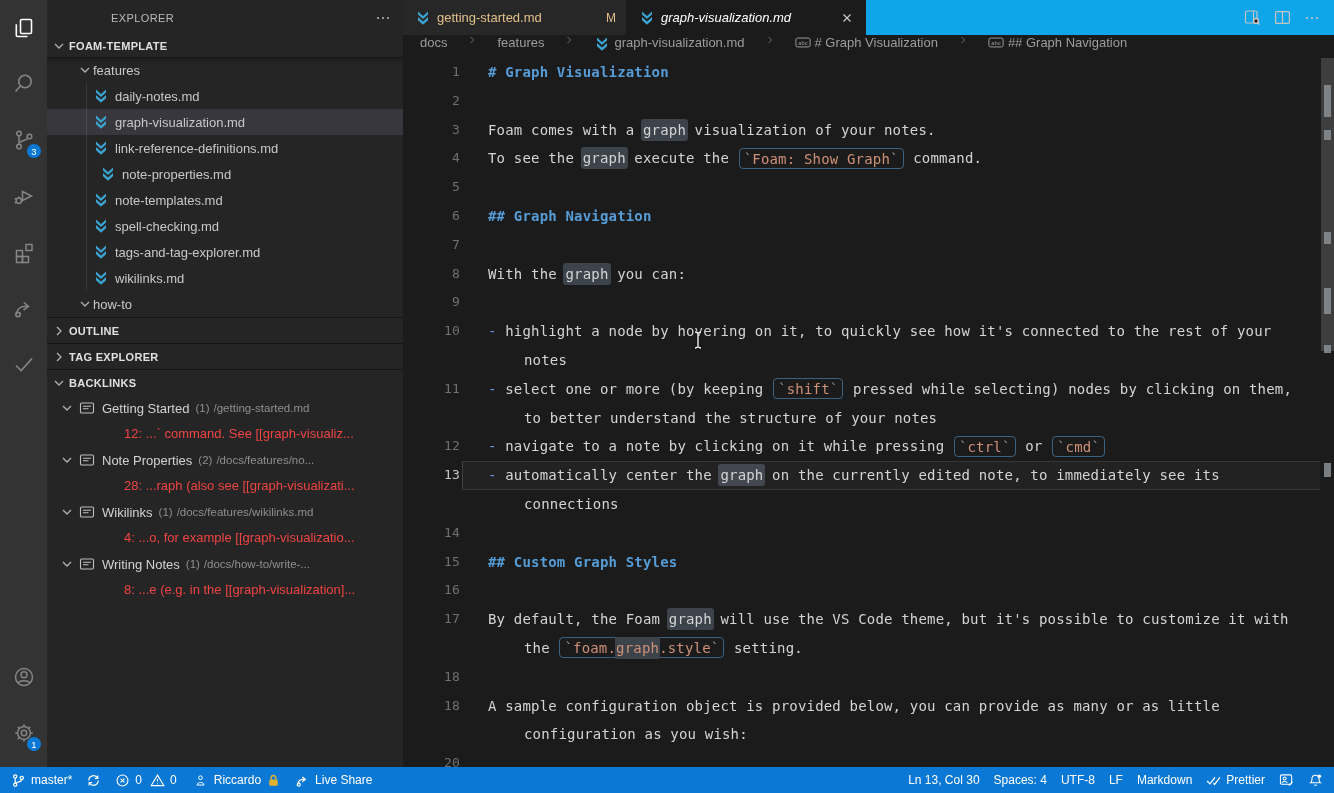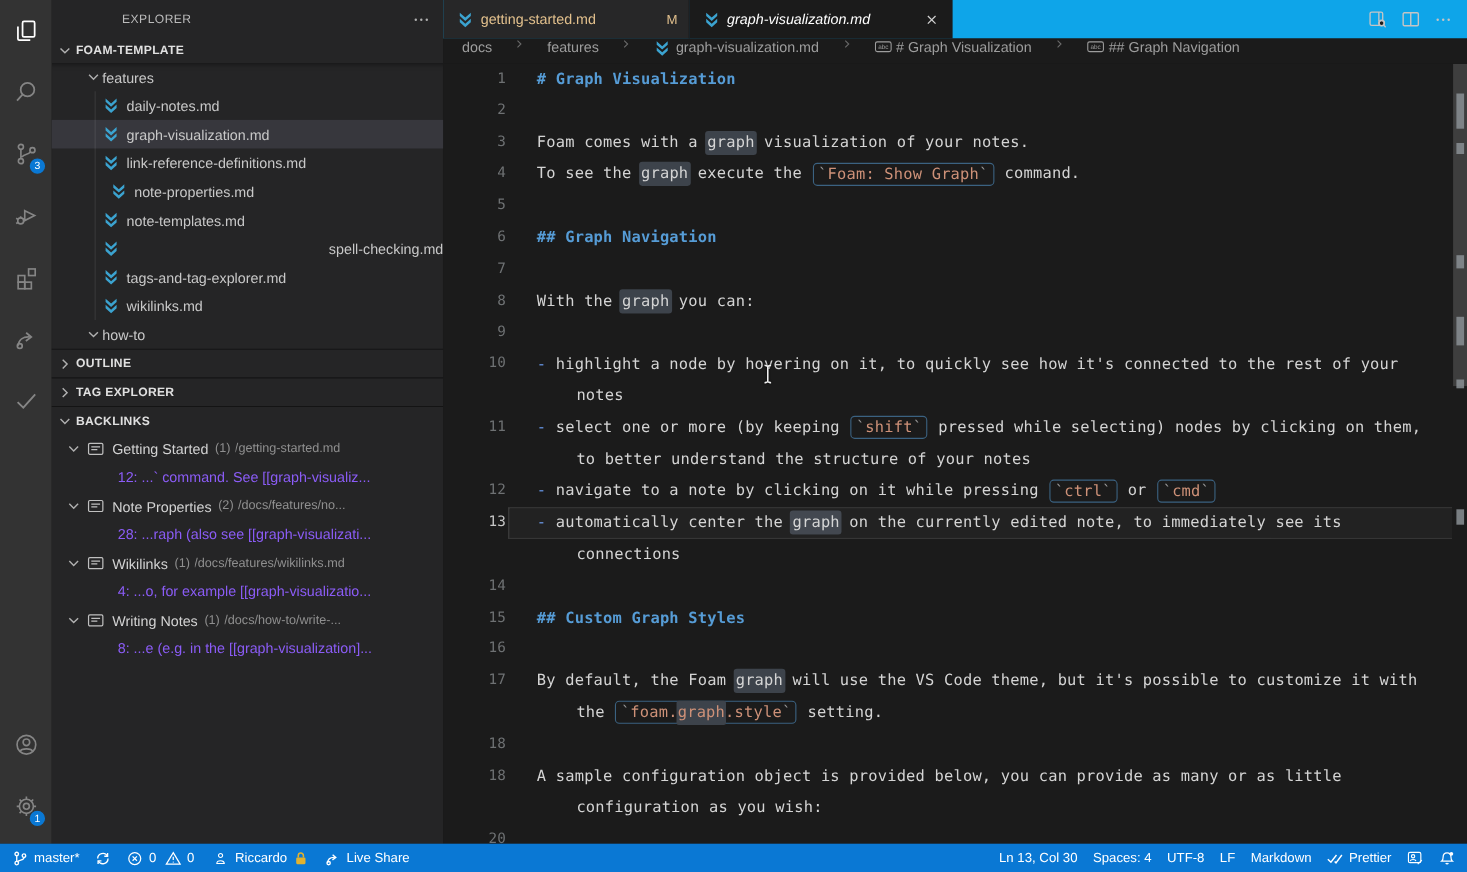--- a/index.html
+++ b/index.html
@@ -31,21 +31,21 @@
   .tree-row{height:26px;display:flex;align-items:center;color:#c8c8c8;cursor:pointer;white-space:nowrap;overflow:hidden;}
   .tree-row.selected{background:#37373d;}
   .tree-row .ficon{width:16px;height:16px;margin-right:6px;flex:0 0 16px;display:inline-flex;}
   .indent-guide{position:absolute;left:39px;top:26px;width:1px;height:208px;background:rgba(255,255,255,.09);}
   .bl-rows{flex:0 0 208px;}
   .bl-row{height:26px;display:flex;align-items:center;cursor:pointer;white-space:nowrap;overflow:hidden;padding-left:12px;}
   .bl-row .chev{margin-right:2px;}
   .bl-row .ficon{width:16px;height:16px;margin:0 7px 0 2px;color:#c0c0c0;flex:0 0 16px;display:inline-flex;}
   .bl-title{color:#d2d2d2;margin-right:6px;}
   .bl-meta{color:#8f8f8f;font-size:11.5px;overflow:hidden;text-overflow:ellipsis;}
-  .bl-line{height:26px;line-height:26px;padding-left:60px;color:#8b5cf6;white-space:nowrap;overflow:hidden;cursor:pointer;}
+  .bl-line{height:26px;line-height:26px;padding-left:48px;color:#ef4444;white-space:nowrap;overflow:hidden;cursor:pointer;margin-left:29px;}
   .sb-spacer{flex:1;}
   
   .main{position:absolute;left:403px;top:0;right:0;bottom:26px;display:flex;flex-direction:column;}
   .tabbar{height:35px;flex:0 0 35px;display:flex;background:#0ea5e9;}
   .tab{display:flex;align-items:center;padding:0 10px 0 12px;font-size:13px;cursor:pointer;gap:6px;}
   .tab .ficon{width:16px;height:16px;display:inline-flex;}
   .tab1{width:224px;background:#272728;border-right:1px solid #1b1b1b;color:#e2c08d;}
   .tab2{width:239px;background:#1b1b1b;color:#ffffff;}
   .tab2 .tab-label{font-style:italic;}
   .tab-badge{margin-left:auto;font-size:12px;color:#e2c08d;}
@@ -246,21 +246,21 @@
           <span>note-properties.md</span>
         </div>
         <div class="tree-row" style="padding-left: 46px;">
           <span class="ficon">
             <svg width="16" height="16" viewBox="0 0 16 16" fill="#3ba3d0">
               <path d="M3 1.5l5 4.5 5-4.5v3.1L8 9.1 3 4.6zM3 7.1l5 4.5 5-4.5v3.1L8 14.7 3 10.2z"></path>
             </svg>
           </span>
           <span>note-templates.md</span>
         </div>
-        <div class="tree-row" style="padding-left: 46px; justify-content: space-between;">
+        <div class="tree-row" style="padding-left: 46px;">
           <span class="ficon">
             <svg width="16" height="16" viewBox="0 0 16 16" fill="#3ba3d0">
               <path d="M3 1.5l5 4.5 5-4.5v3.1L8 9.1 3 4.6zM3 7.1l5 4.5 5-4.5v3.1L8 14.7 3 10.2z"></path>
             </svg>
           </span>
           <span>spell-checking.md</span>
         </div>
         <div class="tree-row" style="padding-left: 46px;">
           <span class="ficon">
             <svg width="16" height="16" viewBox="0 0 16 16" fill="#3ba3d0">

